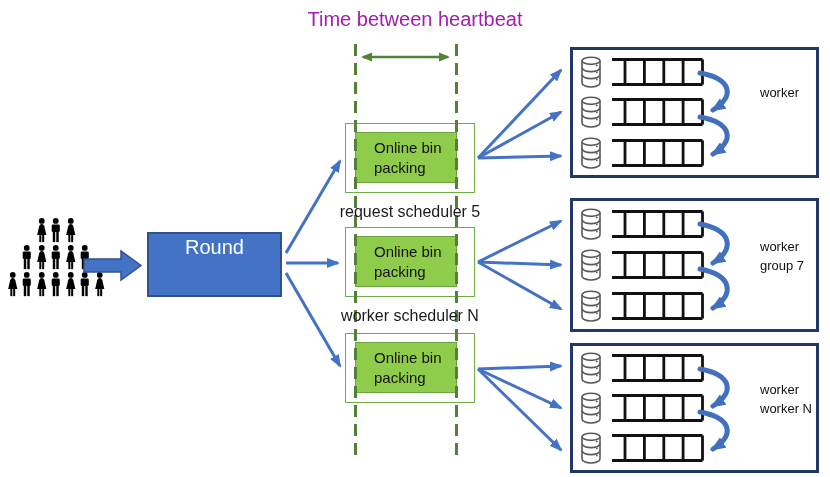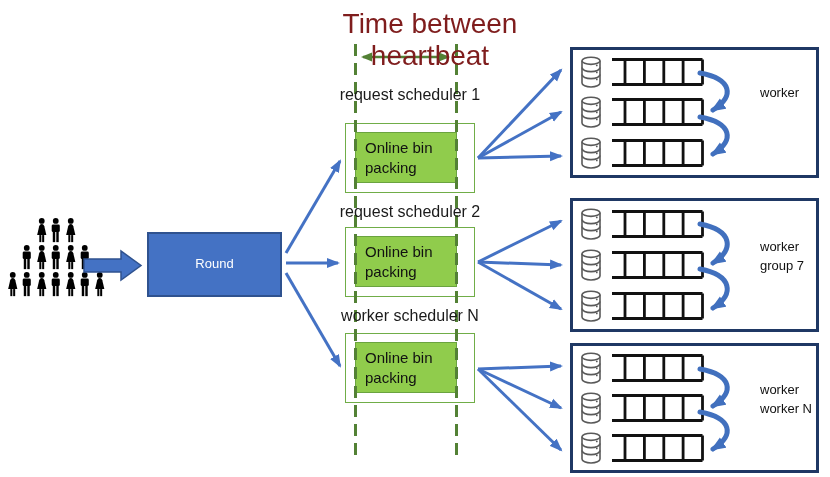--- a/index.html
+++ b/index.html
@@ -5,34 +5,34 @@
   html,body{margin:0;padding:0;background:#fff;}
   .stage{position:relative;width:830px;height:477px;background:#fff;
          font-family:"Liberation Sans",sans-serif;overflow:hidden;}
   .abs{position:absolute;}
 
   
   .dash{position:absolute;top:44px;width:3px;height:412px;z-index:3;
         background:repeating-linear-gradient(to bottom,#538135 0 12px,transparent 12px 19px);}
 
   
-  .title{left:300px;top:8px;width:260px;text-align:center;font-size:28px;color:#7f1d1d;z-index:5;}
+  .title{left:285px;top:8px;width:260px;text-align:center;font-size:20px;color:#a21caf;z-index:5;}
   .sched-label{left:325px;width:170px;text-align:center;font-size:16px;color:#1a1a1a;z-index:5;white-space:nowrap;}
   .worker-label{left:740px;width:84px;font-size:13px;line-height:1.45;color:#111;z-index:5;margin-left:20px;}
   .worker-label span{display:block;}
 
   
   .sched-box{left:345px;width:130px;height:70px;background:#fff;border:1.5px solid #70AD47;z-index:1;box-sizing:border-box;}
   .green-box{position:absolute;left:9px;top:8px;width:102px;height:51px;background:#90CC4C;border:1px solid #6AA33F;
              box-sizing:border-box;display:flex;flex-direction:column;justify-content:center;
-             padding-left:9px;font-size:15px;line-height:1.32;color:#111;z-index:2;}
+             padding-left:18px;font-size:15px;line-height:1.32;color:#111;z-index:2;}
   .green-box span{display:block;}
   .router{left:147px;top:232px;width:135px;height:65px;background:#4472C4;border:2px solid #2F528F;box-sizing:border-box;
-          color:#fff;display:flex;flex-direction:column;justify-content:center;text-align:center;
-          font-size:13px;line-height:1.3;z-index:1;}
+          color:#fff;display:flex;flex-direction:row;justify-content:center;text-align:center;
+          font-size:20px;line-height:1.3;z-index:1;}
   .router span{display:block;}
   .worker-box{left:570px;width:249px;background:#fff;border:3px solid #1F3864;box-sizing:border-box;z-index:1;
               display:flex;flex-direction:column;justify-content:space-around;padding:2px 0 2px 6px;}
   .wrow{display:flex;align-items:center;height:34px;}
   .cyl{width:24px;height:34px;flex:0 0 auto;}
   .queue{width:92px;height:28px;margin-left:9px;flex:0 0 auto;}
 
   
   .crowd{left:4px;top:216px;width:104px;display:flex;flex-direction:column;align-items:center;z-index:1;}
   .crowd-row{display:flex;justify-content:center;}
@@ -138,22 +138,21 @@
 
   <div class="abs router">
     <span>Round</span>
   </div>
 
   <div class="abs title">Time between heartbeat</div>
 
   <div class="dash" style="left:354px"></div>
   <div class="dash" style="left:455px"></div>
 
-  <div class="abs sched-label" style="top:86px">request scheduler 1</div>
-  <div class="abs sched-label" style="top:203px">request scheduler 2</div>
+  <div class="abs sched-label" style="top:203px">request scheduler 5</div>
   <div class="abs sched-label" style="top:307px">worker scheduler N</div>
 
   <div class="abs sched-box" style="top:123px">
     <div class="green-box">
       <span>Online bin</span>
       <span>packing</span>
     </div>
   </div>
   <div class="abs sched-box" style="top:227px">
     <div class="green-box">

